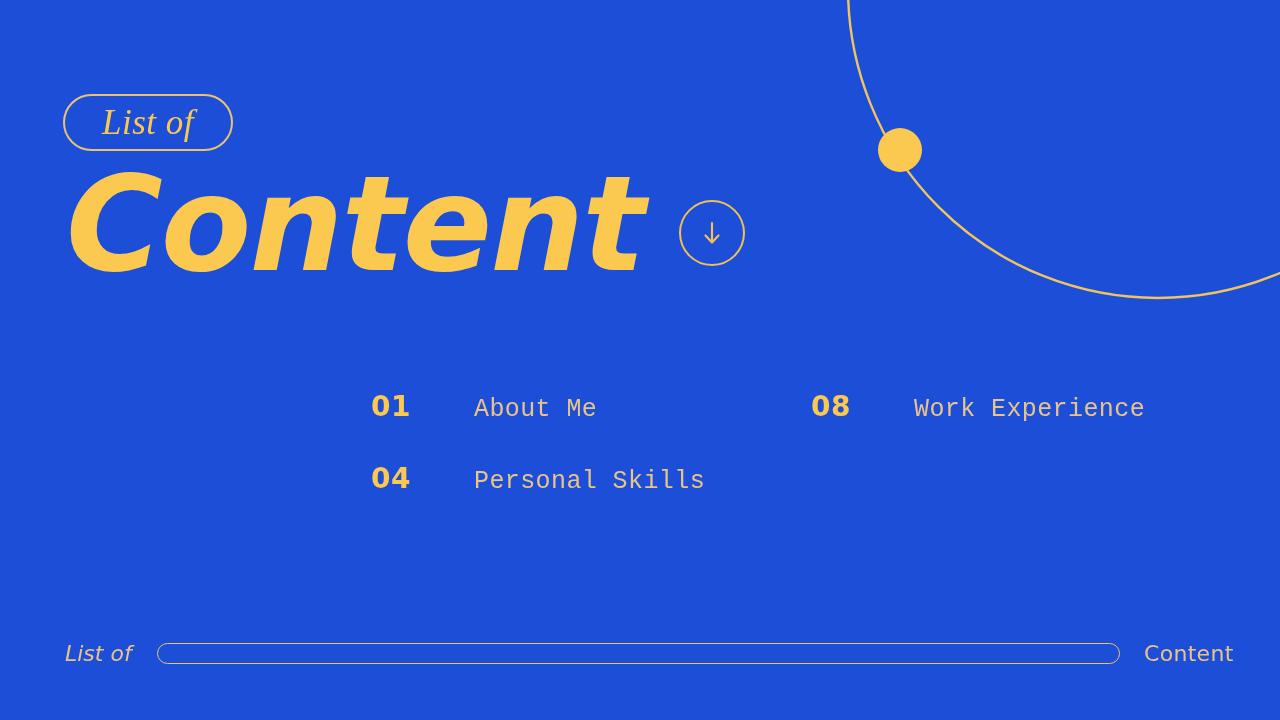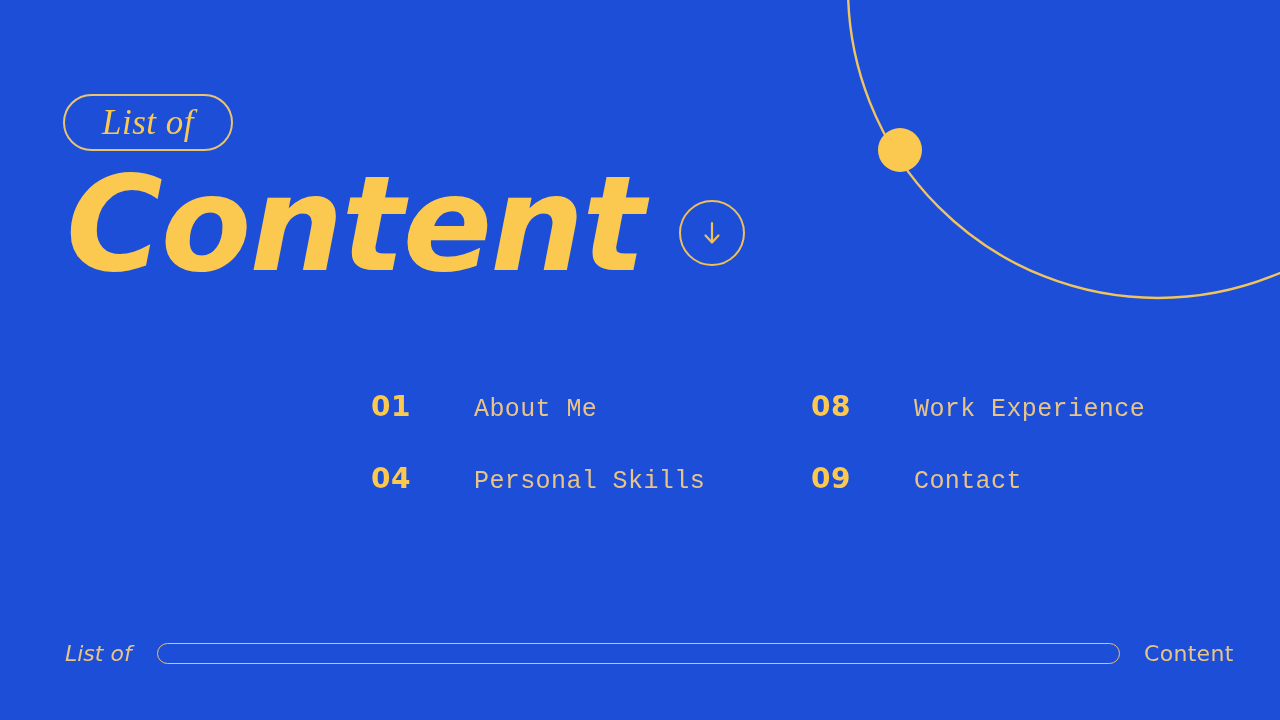--- a/index.html
+++ b/index.html
@@ -186,24 +186,20 @@
       <span class="toc-label">About Me</span>
     </div>
     <div class="toc-item">
       <span class="toc-num">08</span>
       <span class="toc-label">Work Experience</span>
     </div>
     <div class="toc-item">
       <span class="toc-num">04</span>
       <span class="toc-label">Personal Skills</span>
     </div>
-    <div class="toc-item">
-      <span class="toc-num">09</span>
-      <span class="toc-label">Contact</span>
-    </div>
   </div>
 
   <div id="footer">
     <span id="footer-left">List of</span>
     <div id="footer-bar"></div>
     <span id="footer-right">Content</span>
   </div>
 
 </div>
 

